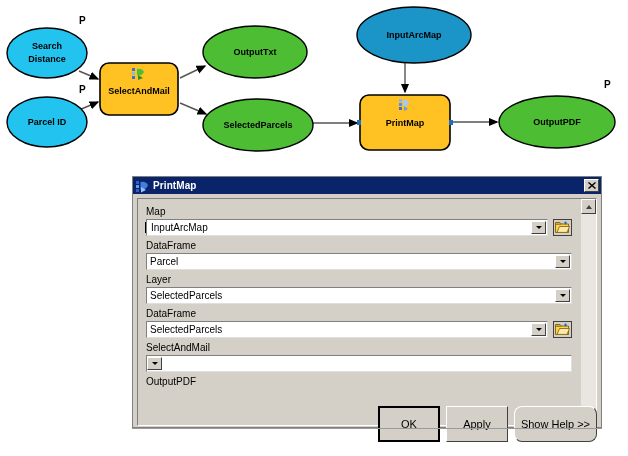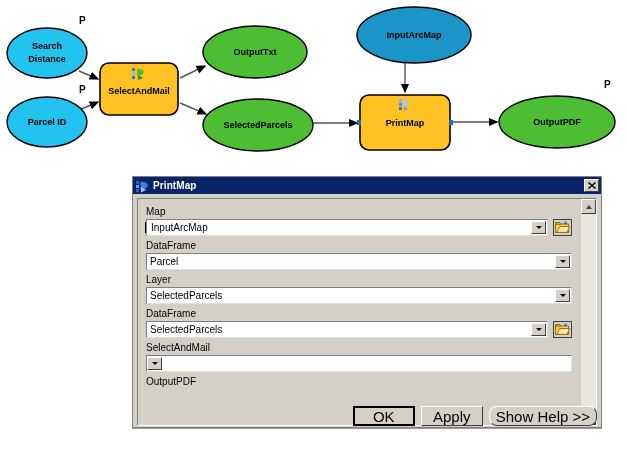--- a/index.html
+++ b/index.html
@@ -254,29 +254,29 @@
     position: absolute;
     left: 4px;
     right: 4px;
     top: 212px;
     height: 20px;
     display: flex;
     justify-content: flex-end;
     gap: 6px;
   }
   .dlg-btn {
-    height: 20px;
+    height: 36px;
     min-width: 62px;
     background: #d4d0c8;
     border: 1px solid #ffffff;
     border-right-color: #404040;
     border-bottom-color: #404040;
     box-sizing: border-box;
     font-family: "Liberation Sans", sans-serif;
-    font-size: 15px;
+    font-size: 11px;
     color: #000000;
     display: flex;
     align-items: center;
     justify-content: center;
     cursor: pointer;
     padding: 0 6px;
     white-space: nowrap;
   }
   .dlg-btn.default {
     border: 2px solid #000000;

